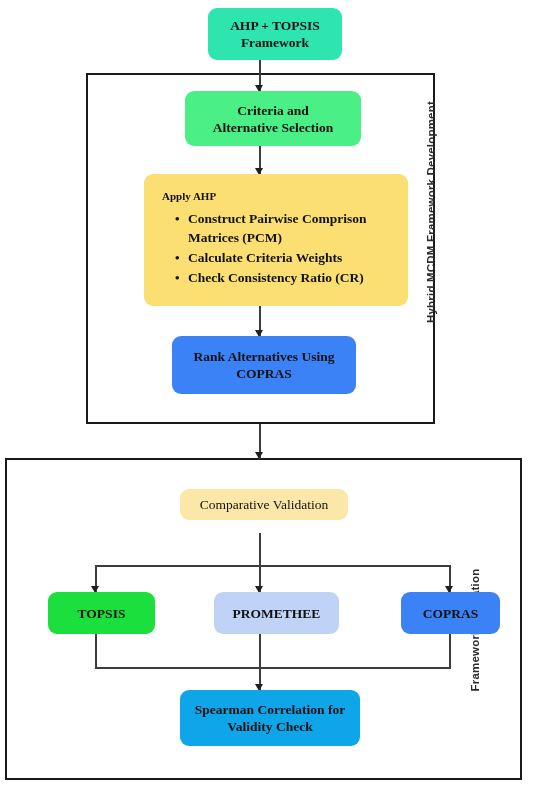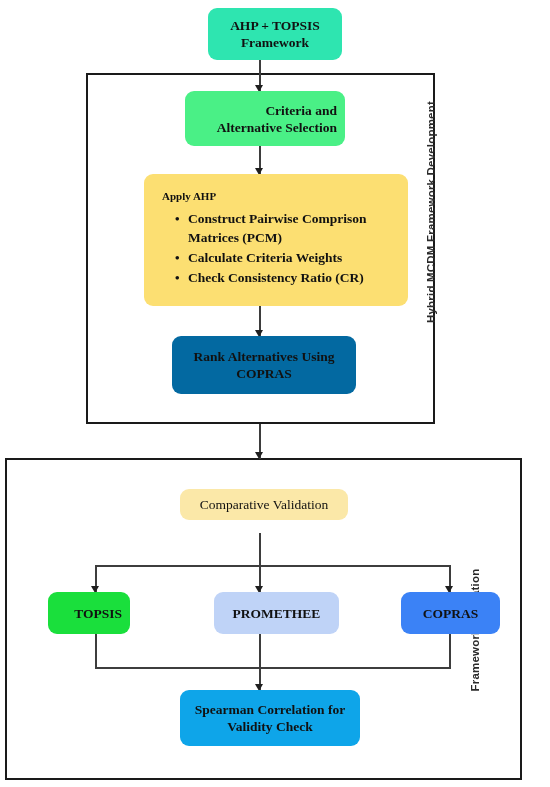--- a/index.html
+++ b/index.html
@@ -70,26 +70,26 @@
     font-size: 13.5px;
     line-height: 17px;
     color: #111111;
     padding: 4px 8px;
   }
   .node .lines { width: 100%; }
   .node .l { display: block; }
   .l.reg { font-weight: bold; }
 
   #node-root        { left: 208px; top: 8px;   width: 134px; height: 52px;  background: #2EE5B0; }
-  #node-criteria    { left: 185px; top: 91px;  width: 160px; height: 55px;  background: #4AF086; text-align: right; }
+  #node-criteria    { left: 185px; top: 91px;  width: 176px; height: 55px;  background: #4AF086; }
   #node-ahp         { left: 144px; top: 174px; width: 264px; height: 132px; background: #FCDF72;
                       display: block; text-align: left; padding: 14px 16px; }
   #node-vikor       { left: 172px; top: 336px; width: 184px; height: 58px;  background: #D6D6D6; }
   #node-comparative { left: 180px; top: 489px; width: 168px; height: 31px;  background: #FBE8A8; font-weight: normal; }
-  #node-topsis      { left: 48px;  top: 592px; width: 82px;  height: 42px;  background: #1ADF3C; text-align: right; }
+  #node-topsis      { left: 48px;  top: 592px; width: 107px;  height: 42px;  background: #1ADF3C; }
   #node-promethee   { left: 214px; top: 592px; width: 125px; height: 42px;  background: #BFD3F7; }
   #node-copras      { left: 401px; top: 592px; width: 99px;  height: 42px;  background: #F9C4D0; }
   #node-spearman    { left: 180px; top: 690px; width: 180px; height: 56px;  background: #F8D5F4; }
 
   
   .ahp-title {
     font-weight: bold;
     font-size: 11px;
     margin: 0 0 4px 2px;
   }
@@ -214,21 +214,21 @@
 
   <div class="node" id="node-ahp" style="background: rgb(252, 223, 114);">
     <div class="ahp-title">Apply AHP</div>
     <ul class="ahp-list">
       <li>Construct Pairwise Comprison Matrices (PCM)</li>
       <li>Calculate Criteria Weights</li>
       <li>Check Consistency Ratio (CR)</li>
     </ul>
   </div>
 
-  <div class="node" id="node-vikor" style="background: #0369a1;">
+  <div class="node" id="node-vikor" style="background: #3b82f6;">
     <span class="lines">
       <span class="l">Rank Alternatives Using</span>
       <span class="l">COPRAS</span>
     </span>
   </div>
 
   <div class="node" id="node-comparative" style="background: rgb(251, 232, 168);">
     <span class="lines">
       <span class="l">Comparative Validation</span>
     </span>

